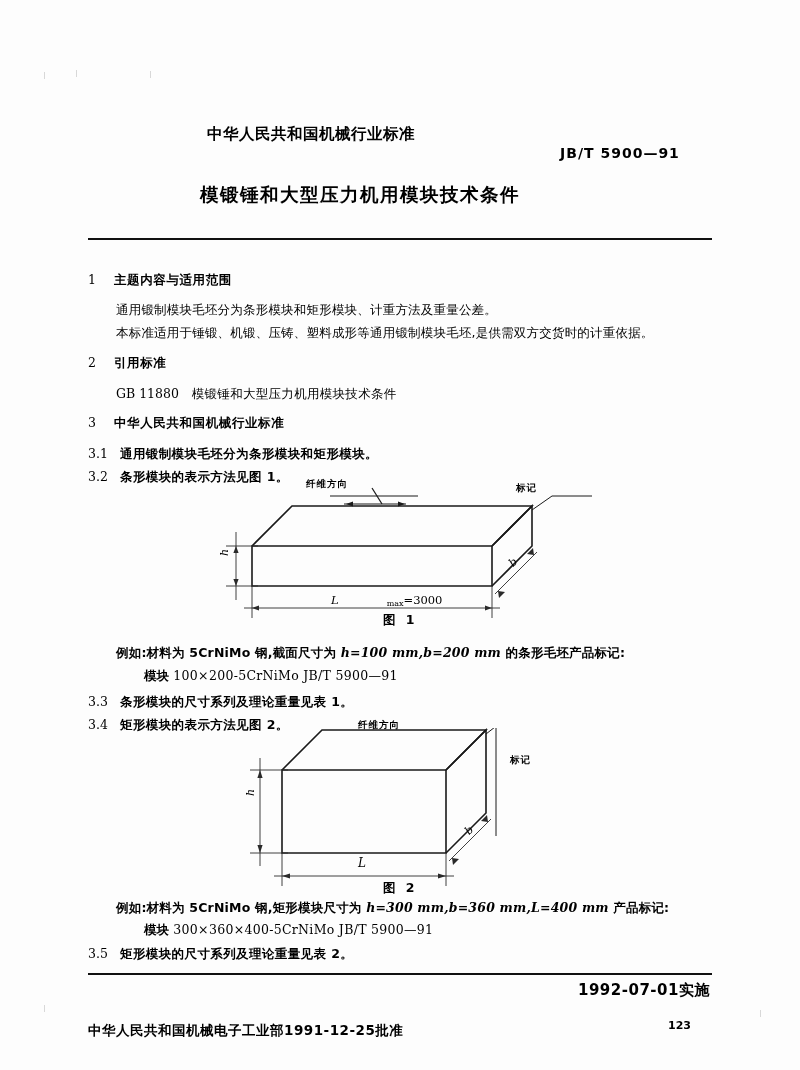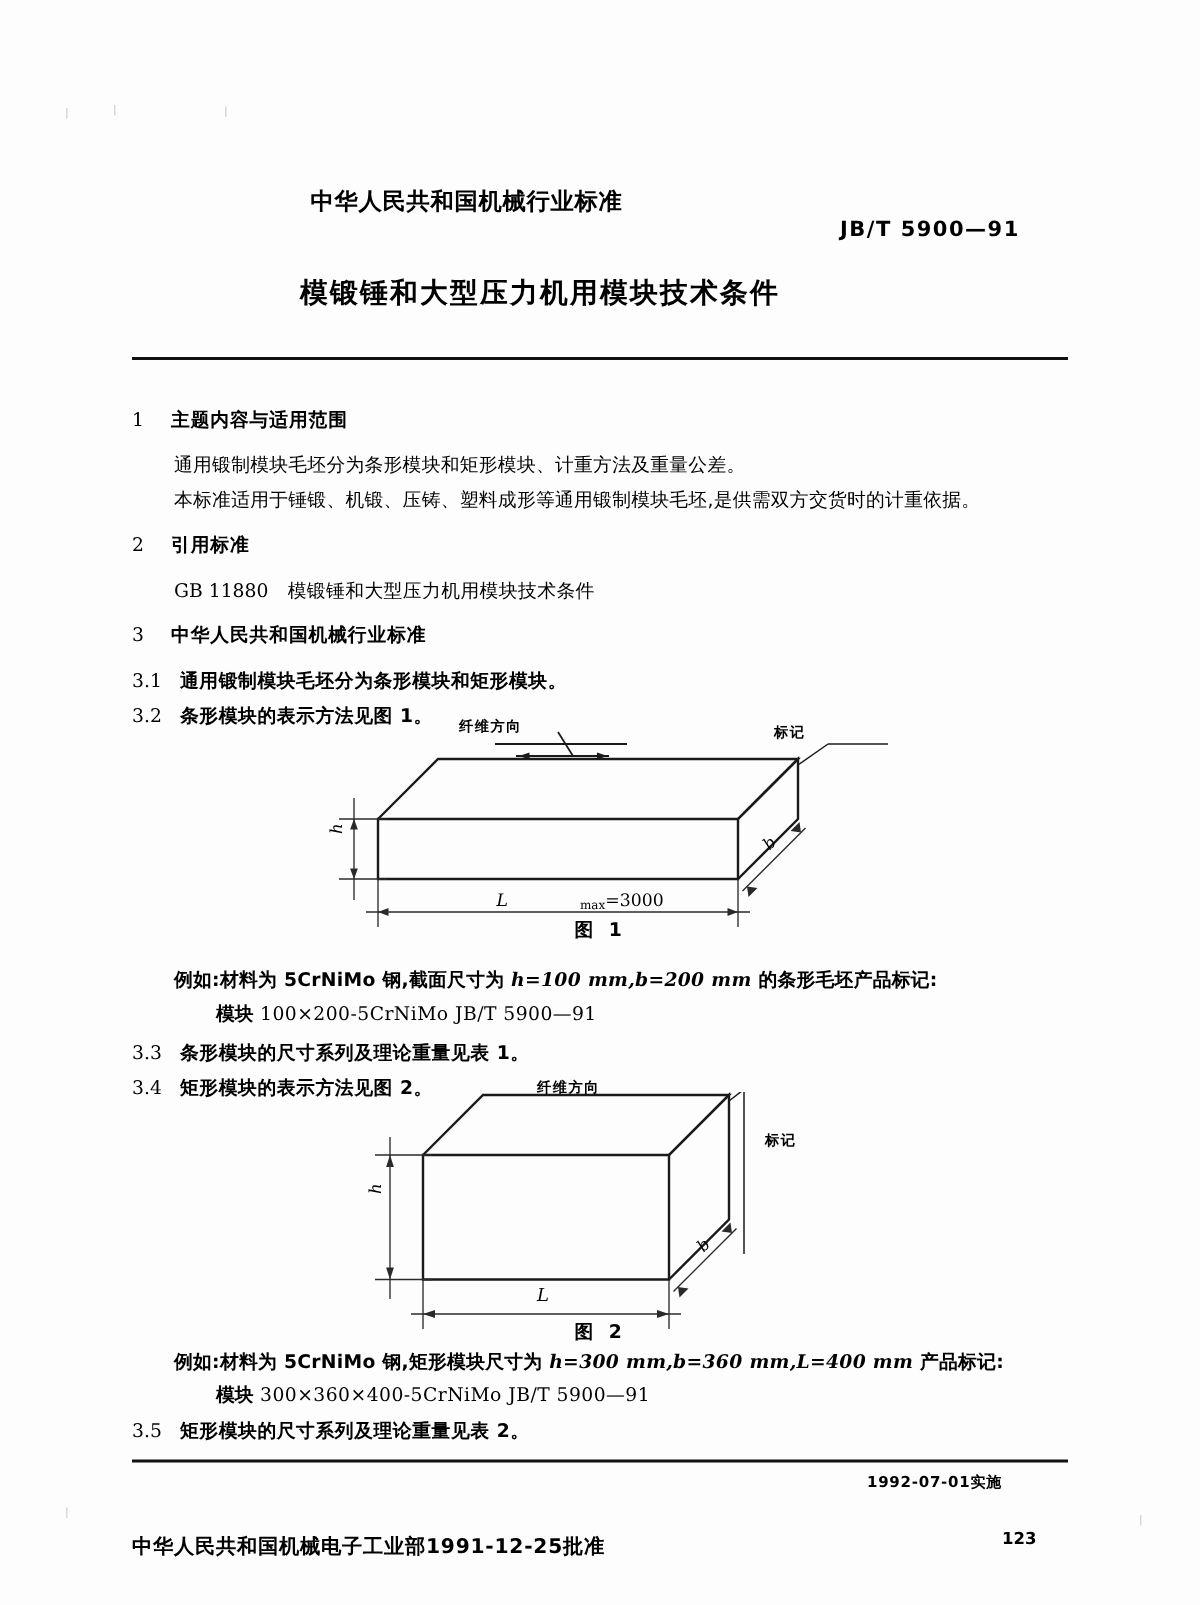--- a/index.html
+++ b/index.html
@@ -174,21 +174,21 @@
     font-size: 13.5px;
     font-weight: 700;
     letter-spacing: 0.5px;
     white-space: nowrap;
     margin-top: 41px;
   }
   .footer-right {
     position: absolute;
     left: 578px;
     top: 981px;
-    font-size: 10px;
+    font-size: 15px;
     font-weight: 700;
     letter-spacing: 0.5px;
     white-space: nowrap;
   }
   .page-num {
     position: absolute;
     left: 668px;
     top: 1019px;
     font-size: 11px;
     font-weight: 700;

